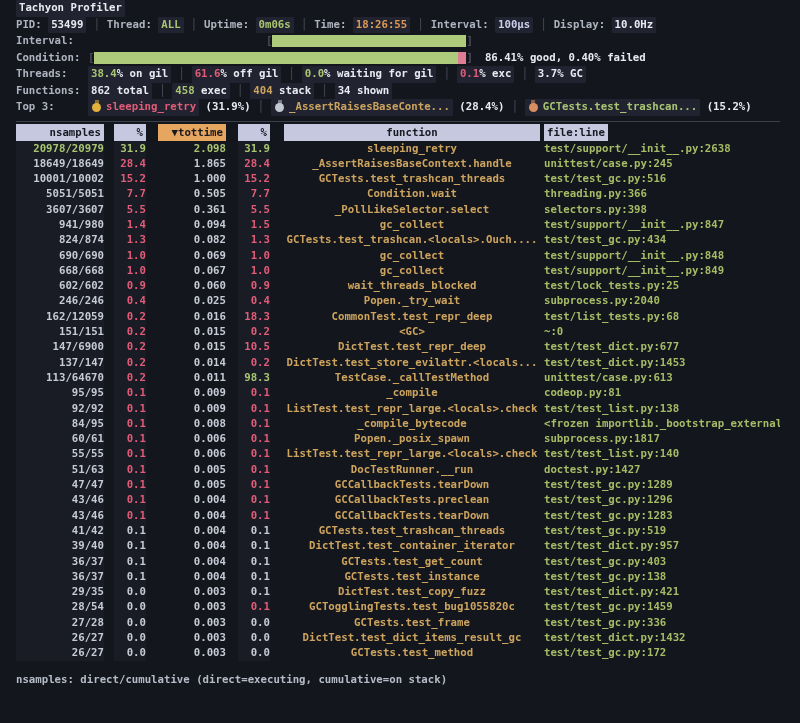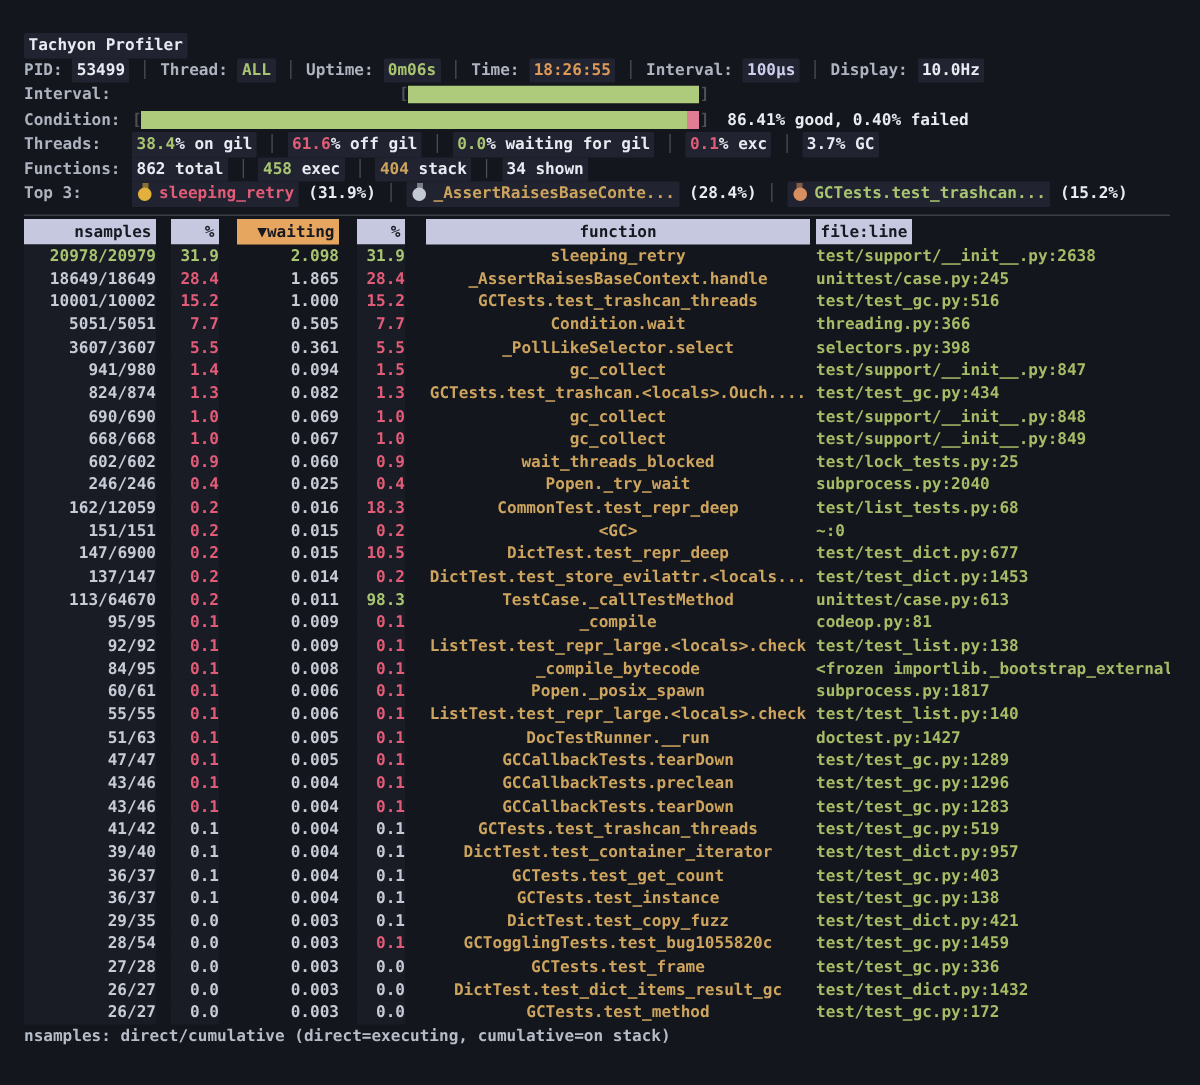--- a/index.html
+++ b/index.html
@@ -7,21 +7,21 @@
     --label:#aeb4bf; --text:#c6cbd5; --bright:#e8ebf2; --sep:#4a4f5a;
     --green:#a9c571; --red:#e25c78; --orange:#dd9a57; --tan:#cda45e;
     --filegreen:#a6bb66; --lavender:#c6c8e0; --hdrorange:#e7a65f;
     --hdrtext:#171921; --bargreen:#aecb7c; --barpink:#df7d95; --lav-val:#ccceec;
   }
   *{box-sizing:border-box}
   html,body{margin:0;padding:0}
   body{width:800px;height:723px;background:var(--bg);
        font-family:"DejaVu Sans Mono","Liberation Mono",monospace;
        font-size:10.7px;font-weight:700;color:var(--text);overflow:hidden}
-  .screen{padding:22px 16px 0 16px;width:796px;height:723px}
+  .screen{padding:0 16px 0 16px;width:796px;height:723px}
   .line{height:16.5px;line-height:16.5px;display:flex;align-items:center;white-space:pre}
   .box{background:var(--box);padding:0 3px;border-radius:1px}
   .label{color:var(--label)}
   .bright{color:var(--bright)}
   .c-green{color:var(--green)} .c-red{color:var(--red)} .c-dim{color:var(--text)}
   .c-orange{color:var(--orange)} .c-tan{color:var(--tan)} .c-lav{color:var(--lav-val)}
   .sep{color:var(--sep);padding:0 7px}
   .bracket{color:var(--sep)}
   .row-label{display:inline-block;width:72px;flex:none;color:var(--label)}
   .samples-left{display:inline-flex;width:250px;flex:none;align-items:center}
@@ -43,21 +43,21 @@
   .col-cp{width:32px;text-align:right}
   .col-fn{width:256px;text-align:center}
   .col-fl{flex:1;text-align:left}
   .g1{width:10px;flex:none}.g2{width:12px;flex:none}.g3{width:12px;flex:none}
   .g4{width:14px;flex:none}.g5{width:4px;flex:none}
   .hcell{background:var(--lavender);color:var(--hdrtext);padding:1px 3px}
   .hcell.sorted{background:var(--hdrorange)}
   .hcell-fit{display:inline-block;background:var(--lavender);color:var(--hdrtext);padding:1px 3px}
   .band{background:var(--band)}
   .c-fn{color:var(--tan)} .c-fl{color:var(--filegreen)}
-  .footer{}
+  .footer{margin-top:11px}
   .footer .line{color:#b6bcc7}
   .title-line .box{color:var(--bright)}
 </style>
 </head>
 <body>
 
 <div class="screen">
 
   <div class="line title-line">
     <span class="box">Tachyon Profiler</span>
@@ -102,21 +102,21 @@
     <span id="top3-items" style="display:inline-flex;align-items:center"><span class="top-item box"><span class="medal m-gold"></span><span class="c-red">sleeping_retry</span></span><span class="bright"> (31.9%)</span><span class="sep">│</span><span class="top-item box"><span class="medal m-silver"></span><span class="c-tan">_AssertRaisesBaseConte...</span></span><span class="bright"> (28.4%)</span><span class="sep">│</span><span class="top-item box"><span class="medal m-bronze"></span><span class="c-green">GCTests.test_trashcan...</span></span><span class="bright"> (15.2%)</span></span>
   </div>
 
   <div class="divider"></div>
 
   <div class="thead">
     <span class="cell col-ns hcell">nsamples</span>
     <span class="g1"></span>
     <span class="cell col-dp hcell">%</span>
     <span class="g2"></span>
-    <span class="cell col-tt hcell sorted">▼waiting</span>
+    <span class="cell col-tt hcell sorted">▼tottime</span>
     <span class="g3"></span>
     <span class="cell col-cp hcell">%</span>
     <span class="g4"></span>
     <span class="cell col-fn hcell">function</span>
     <span class="g5"></span>
     <span class="cell col-fl"><span class="hcell-fit">file:line</span></span>
   </div>
 
   <div id="table-body">
       <div class="trow"><span class="cell col-ns band c-green">20978/20979</span><span class="g1"></span><span class="cell col-dp band c-green">31.9</span><span class="g2"></span><span class="cell col-tt c-green">2.098</span><span class="g3"></span><span class="cell col-cp band c-green">31.9</span><span class="g4"></span><span class="cell col-fn c-fn">sleeping_retry</span><span class="g5"></span><span class="cell col-fl c-fl">test/support/__init__.py:2638</span></div>

